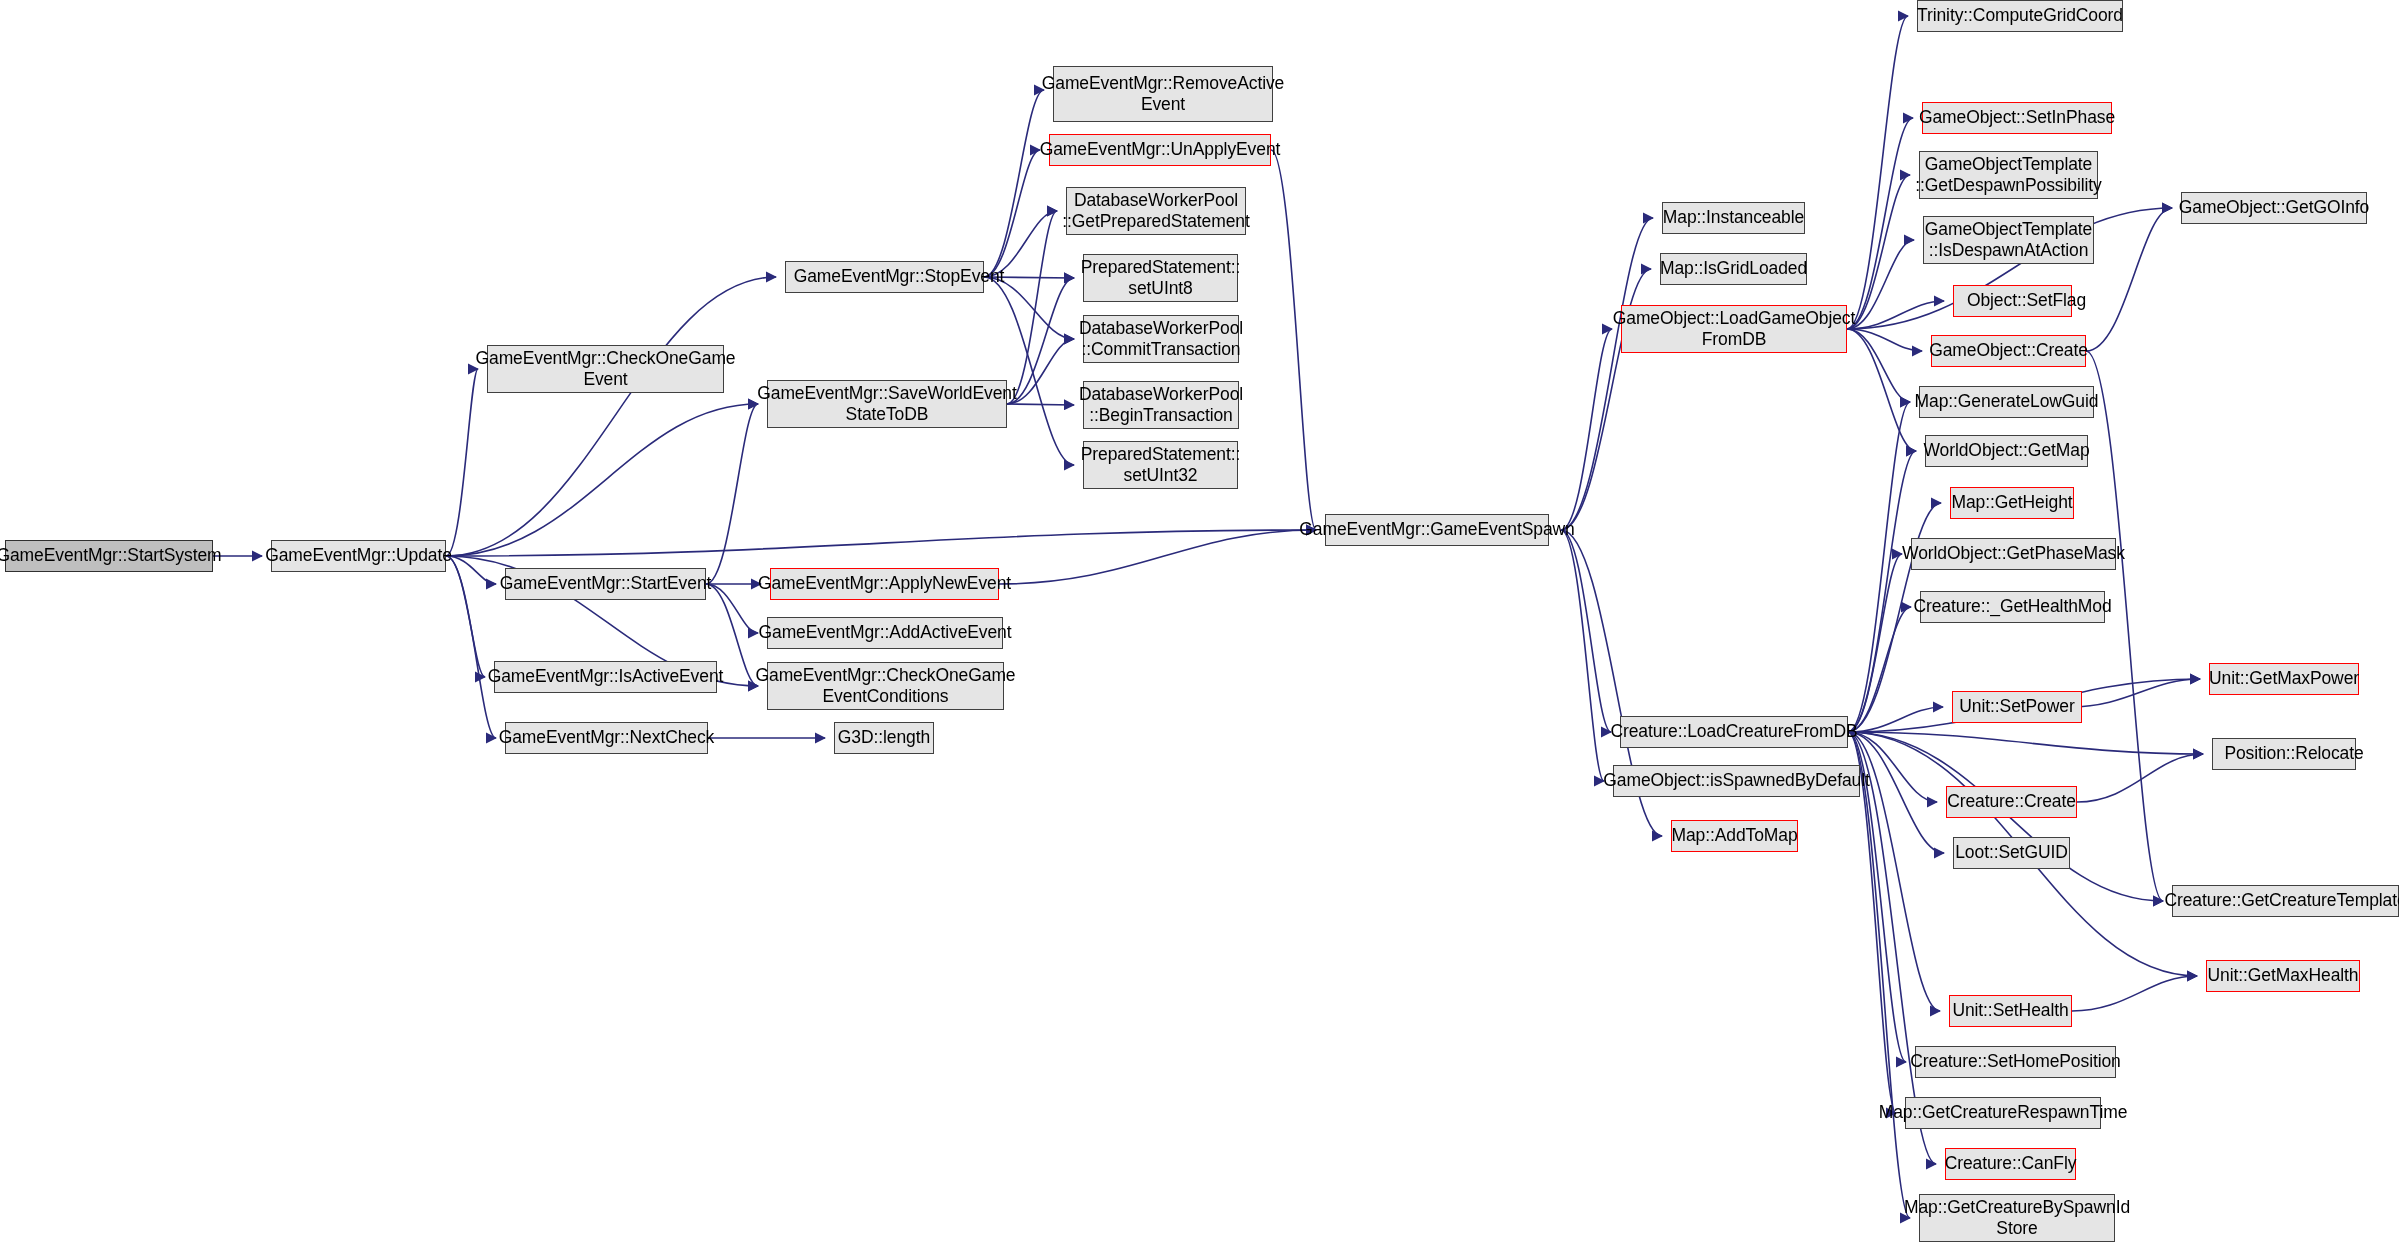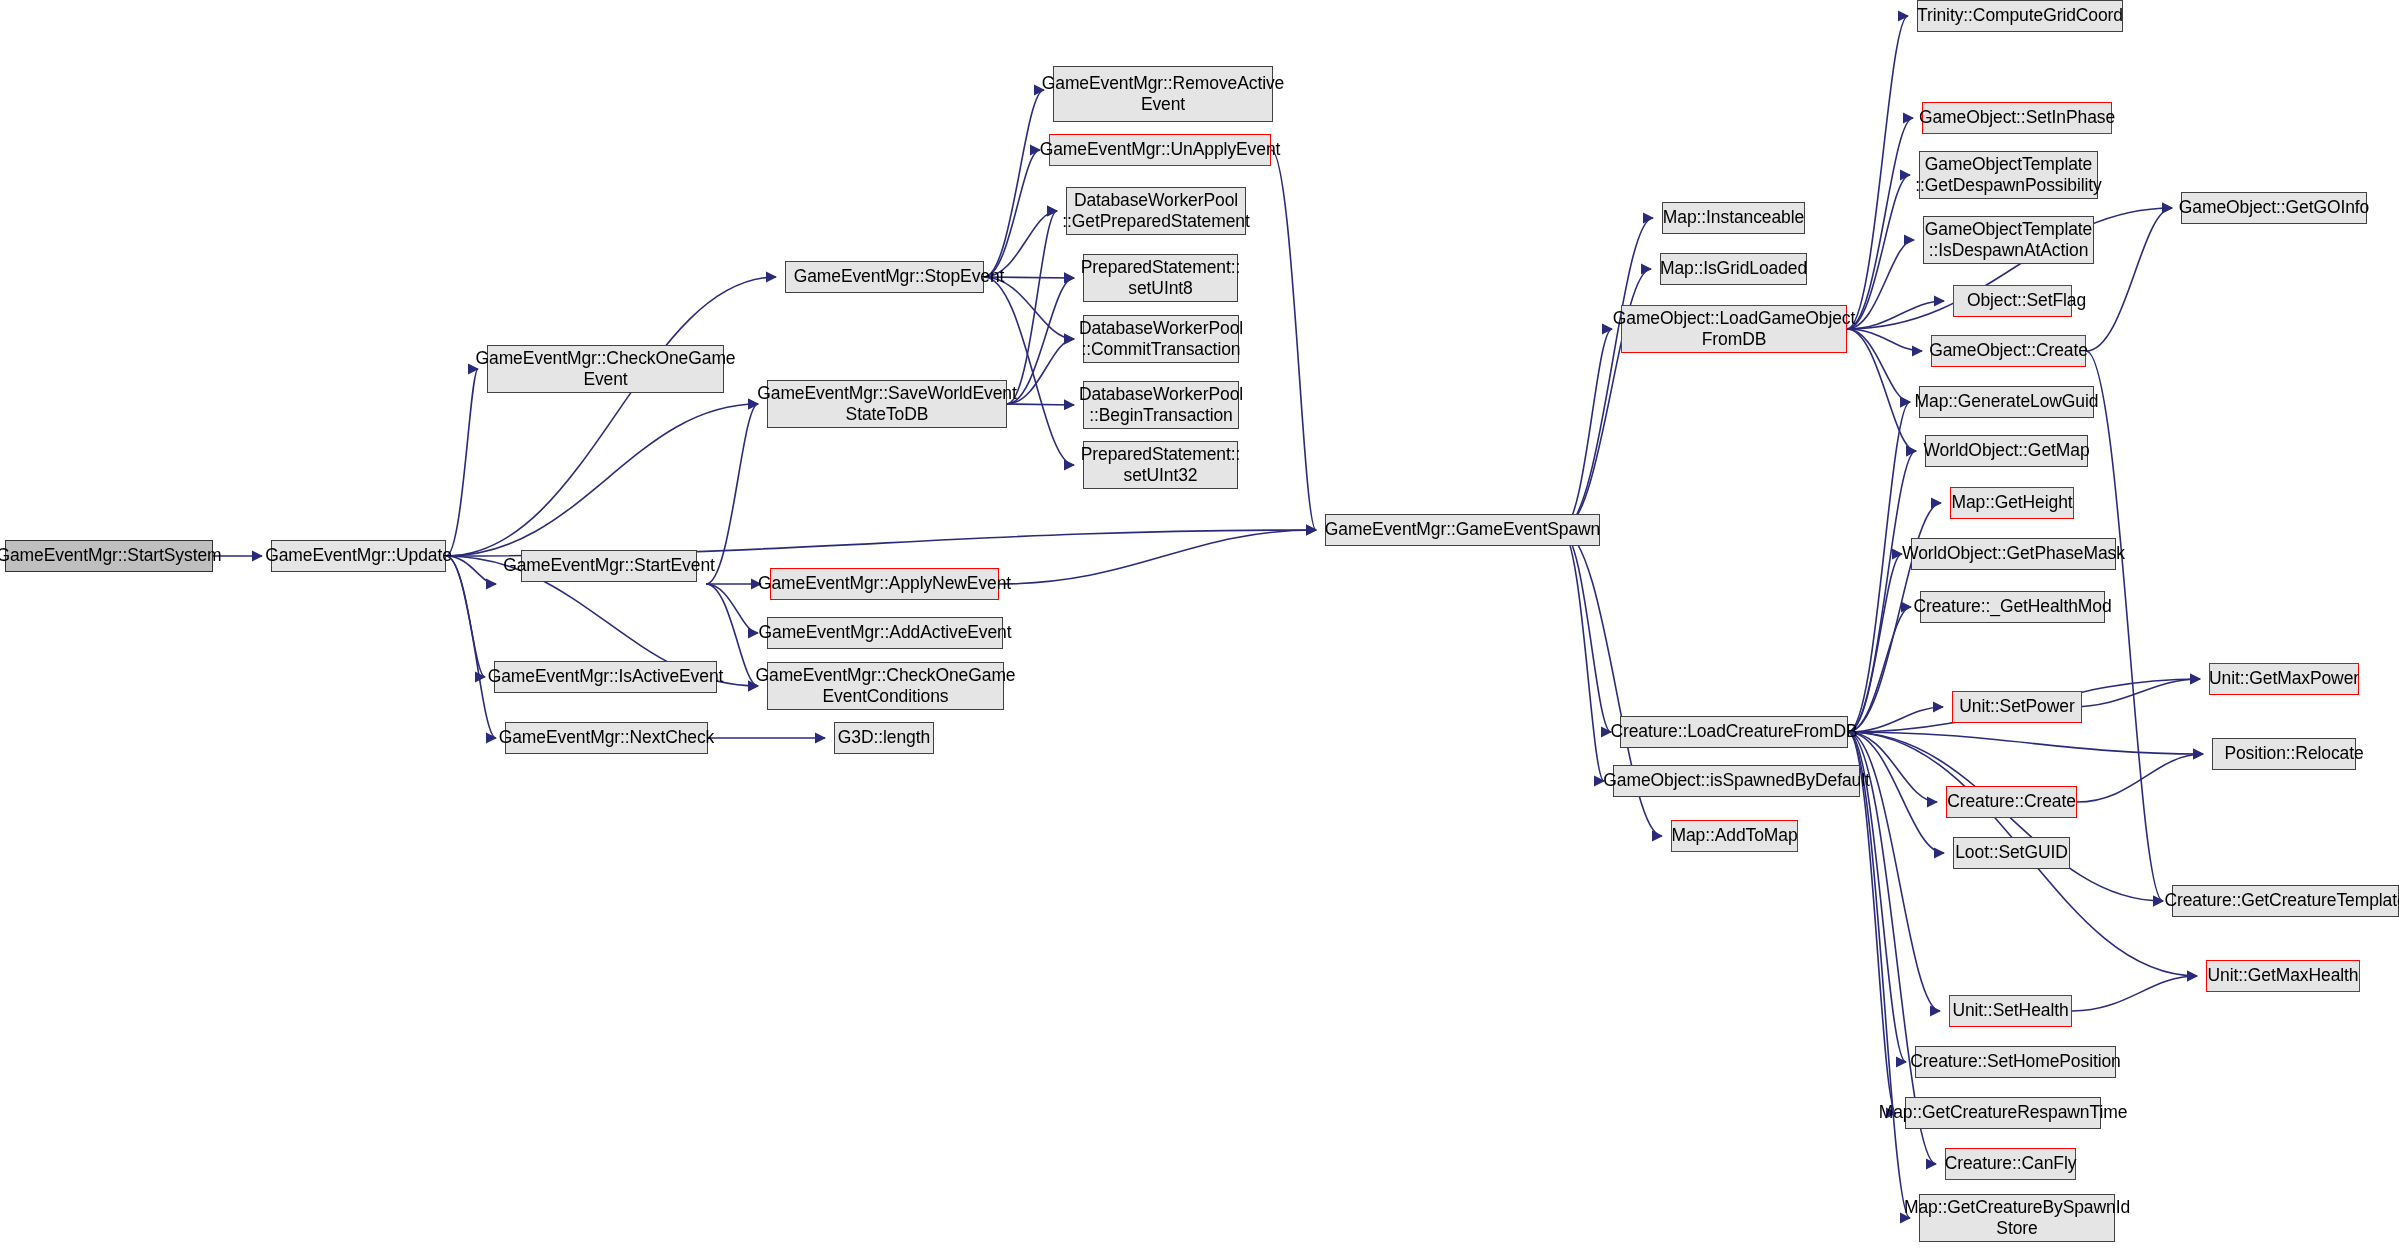--- a/index.html
+++ b/index.html
@@ -97,21 +97,21 @@
         <path d="M 2070 707 C 2128.38 707, 2150.62 679, 2200 679" marker-end="url(#arrow)"></path>
         <path d="M 2077 802 C 2133.7 802, 2155.3 754, 2203 754" marker-end="url(#arrow)"></path>
         <path d="M 2072 1011 C 2128.28 1011, 2149.72 976, 2197 976" marker-end="url(#arrow)"></path>
       </g>
   </svg>
   <div id="node-layer">
       <div class="node current" style="left: 5px; top: 540px; width: 208px; height: 32px;">GameEventMgr::StartSystem</div>
       <div class="node" style="left: 271px; top: 540px; width: 175px; height: 32px;">GameEventMgr::Update</div>
       <div class="node" style="left: 487px; top: 345px; width: 237px; height: 48px;">GameEventMgr::CheckOneGame
 Event</div>
-      <div class="node" style="left: 505px; top: 550px; width: 176px; height: 32px; margin-left: 16px;">GameEventMgr::StartEvent</div>
+      <div class="node" style="left: 505px; top: 568px; width: 201px; height: 32px;">GameEventMgr::StartEvent</div>
       <div class="node" style="left: 494px; top: 661px; width: 223px; height: 32px;">GameEventMgr::IsActiveEvent</div>
       <div class="node" style="left: 505px; top: 722px; width: 203px; height: 32px;">GameEventMgr::NextCheck</div>
       <div class="node" style="left: 785px; top: 261px; width: 199px; height: 32px; padding-left: 29px;">GameEventMgr::StopEvent</div>
       <div class="node" style="left: 767px; top: 380px; width: 240px; height: 48px;">GameEventMgr::SaveWorldEvent
 StateToDB</div>
       <div class="node red" style="left: 770px; top: 568px; width: 229px; height: 32px;">GameEventMgr::ApplyNewEvent</div>
       <div class="node" style="left: 767px; top: 617px; width: 236px; height: 32px;">GameEventMgr::AddActiveEvent</div>
       <div class="node" style="left: 767px; top: 662px; width: 237px; height: 48px;">GameEventMgr::CheckOneGame
 EventConditions</div>
       <div class="node" style="left: 834px; top: 722px; width: 100px; height: 32px;">G3D::length</div>
@@ -121,21 +121,21 @@
       <div class="node" style="left: 1066px; top: 187px; width: 180px; height: 48px;">DatabaseWorkerPool
 ::GetPreparedStatement</div>
       <div class="node" style="left: 1083px; top: 254px; width: 155px; height: 48px;">PreparedStatement::
 setUInt8</div>
       <div class="node" style="left: 1083px; top: 315px; width: 156px; height: 48px;">DatabaseWorkerPool
 ::CommitTransaction</div>
       <div class="node" style="left: 1083px; top: 381px; width: 156px; height: 48px;">DatabaseWorkerPool
 ::BeginTransaction</div>
       <div class="node" style="left: 1083px; top: 441px; width: 155px; height: 48px;">PreparedStatement::
 setUInt32</div>
-      <div class="node" style="left: 1325px; top: 514px; width: 275px; height: 32px;">GameEventMgr::GameEventSpawn</div>
+      <div class="node" style="left: 1325px; top: 514px; width: 224px; height: 32px;">GameEventMgr::GameEventSpawn</div>
       <div class="node" style="left: 1662px; top: 202px; width: 143px; height: 32px;">Map::Instanceable</div>
       <div class="node" style="left: 1660px; top: 253px; width: 147px; height: 32px;">Map::IsGridLoaded</div>
       <div class="node red" style="left: 1621px; top: 305px; width: 226px; height: 48px;">GameObject::LoadGameObject
 FromDB</div>
       <div class="node" style="left: 1620px; top: 716px; width: 228px; height: 32px;">Creature::LoadCreatureFromDB</div>
       <div class="node" style="left: 1613px; top: 765px; width: 247px; height: 32px;">GameObject::isSpawnedByDefault</div>
       <div class="node red" style="left: 1671px; top: 820px; width: 127px; height: 32px;">Map::AddToMap</div>
       <div class="node" style="left: 1917px; top: 0px; width: 206px; height: 32px;">Trinity::ComputeGridCoord</div>
       <div class="node red" style="left: 1922px; top: 102px; width: 190px; height: 32px;">GameObject::SetInPhase</div>
       <div class="node" style="left: 1919px; top: 151px; width: 179px; height: 48px;">GameObjectTemplate

